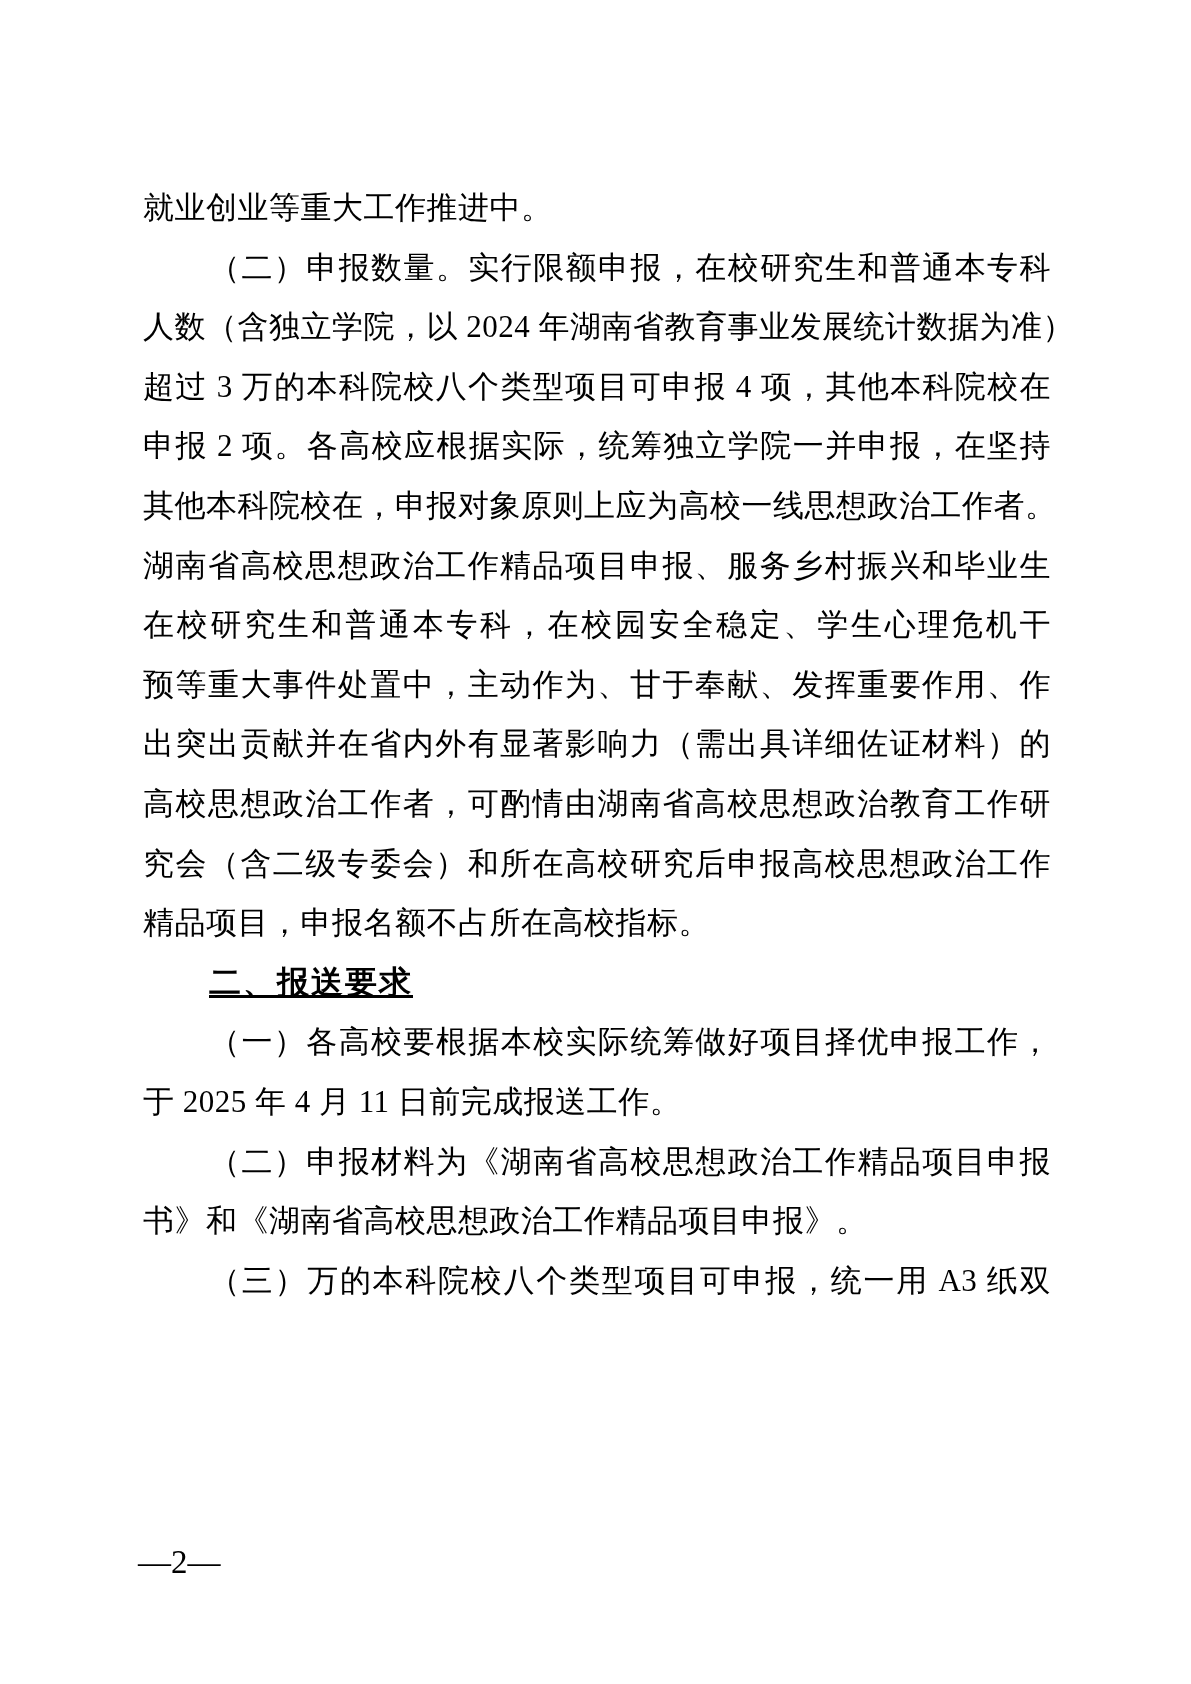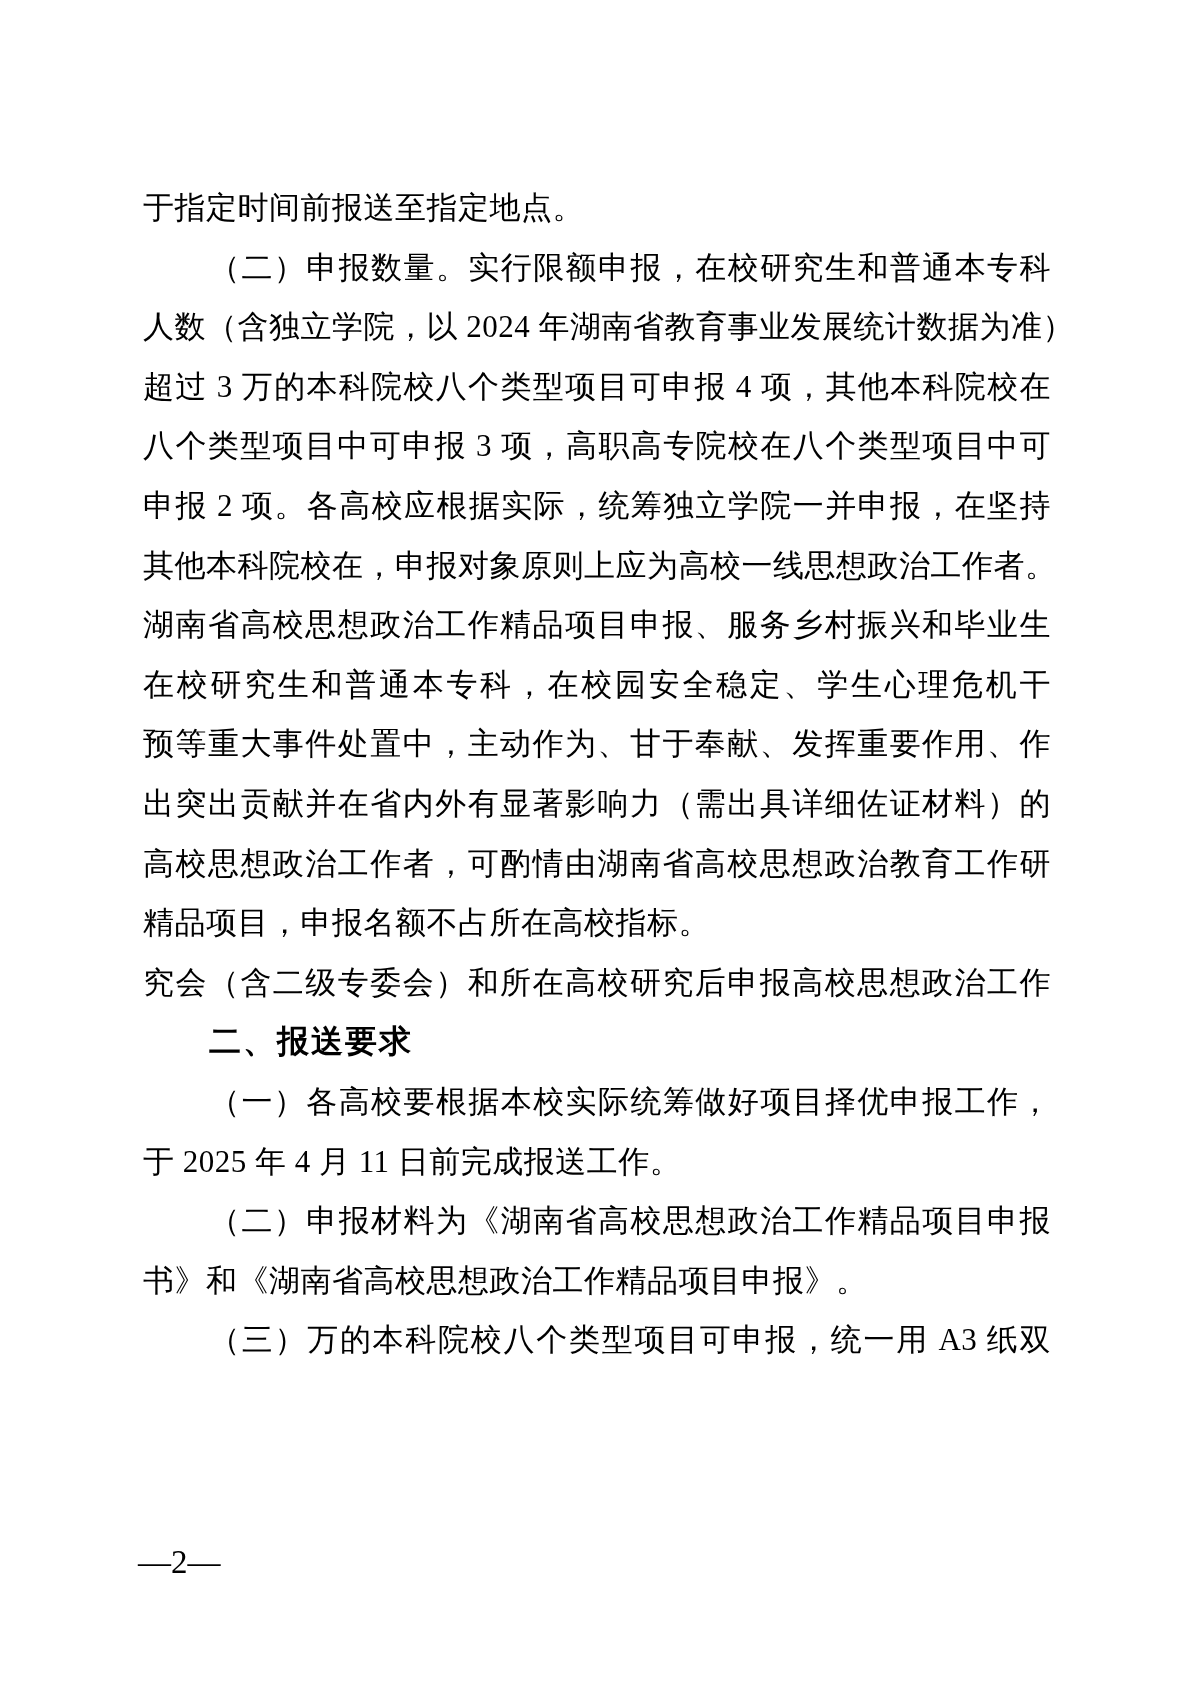--- a/index.html
+++ b/index.html
@@ -35,50 +35,50 @@
     text-align-last: justify;
   }
   .indent {
     padding-left: 66px;
   }
   .heading {
     font-family: "Liberation Sans", "DejaVu Sans", sans-serif;
     font-weight: bold;
     font-size: 32px;
     letter-spacing: 2px;
+    text-decoration: underline;
   }
   .page-number {
     position: absolute;
     left: 138px;
     top: 1540px;
     font-size: 33px;
     line-height: 44px;
     font-family: "Liberation Serif", "DejaVu Serif", serif;
   }
 </style>
 </head>
 <body>
 
 <div class="page">
 
   <div class="text-block">
-    <div class="line">于指定时间前报送至指定地点。</div>
+    <div class="line">就业创业等重大工作推进中。</div>
     <div class="line indent justify">（二）申报数量。实行限额申报，在校研究生和普通本专科</div>
     <div class="line justify">人数（含独立学院，以 2024 年湖南省教育事业发展统计数据为准）</div>
     <div class="line justify">超过 3 万的本科院校八个类型项目可申报 4 项，其他本科院校在</div>
-    <div class="line justify">八个类型项目中可申报 3 项，高职高专院校在八个类型项目中可</div>
     <div class="line justify">申报 2 项。各高校应根据实际，统筹独立学院一并申报，在坚持</div>
     <div class="line justify">其他本科院校在，申报对象原则上应为高校一线思想政治工作者。</div>
     <div class="line justify">湖南省高校思想政治工作精品项目申报、服务乡村振兴和毕业生</div>
     <div class="line justify">在校研究生和普通本专科，在校园安全稳定、学生心理危机干</div>
     <div class="line justify">预等重大事件处置中，主动作为、甘于奉献、发挥重要作用、作</div>
     <div class="line justify">出突出贡献并在省内外有显著影响力（需出具详细佐证材料）的</div>
     <div class="line justify">高校思想政治工作者，可酌情由湖南省高校思想政治教育工作研</div>
+    <div class="line justify">究会（含二级专委会）和所在高校研究后申报高校思想政治工作</div>
     <div class="line">精品项目，申报名额不占所在高校指标。</div>
-    <div class="line justify">究会（含二级专委会）和所在高校研究后申报高校思想政治工作</div>
     <div class="line indent heading">二、报送要求</div>
     <div class="line indent justify">（一）各高校要根据本校实际统筹做好项目择优申报工作，</div>
     <div class="line">于 2025 年 4 月 11 日前完成报送工作。</div>
     <div class="line indent justify">（二）申报材料为《湖南省高校思想政治工作精品项目申报</div>
     <div class="line">书》和《湖南省高校思想政治工作精品项目申报》。</div>
     <div class="line indent justify">（三）万的本科院校八个类型项目可申报，统一用 A3 纸双</div>
   </div>
 
   <div class="page-number">—2—</div>
 

